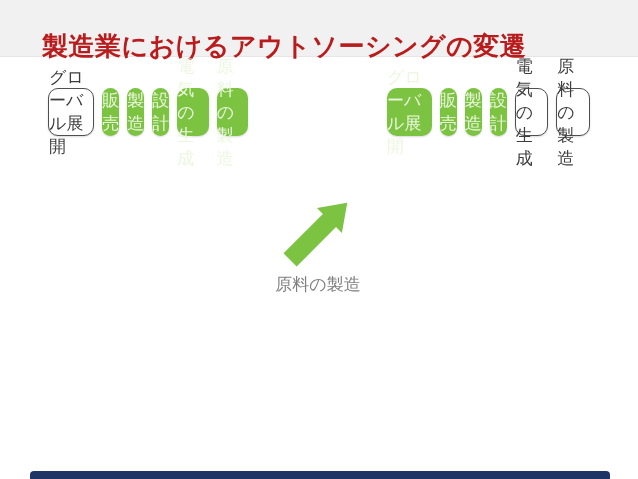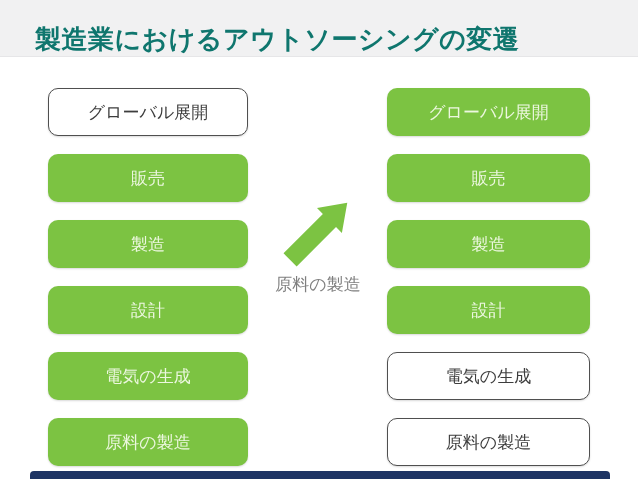--- a/index.html
+++ b/index.html
@@ -20,33 +20,33 @@
     top: 0; left: 0;
     width: 638px;
     height: 57px;
     background: #f1f1f2;
     border-bottom: 1px solid #e6e6e8;
   }
   .slide-title {
     position: absolute;
     top: 17px;
     left: 30px;
-    margin: 5px;
+    margin: 12px;
     font-size: 26px;
     font-weight: bold;
-    color: #0f766e;
+    color: #b91c1c;
     letter-spacing: 0.5px;
     white-space: nowrap;
   }
   .column {
     position: absolute;
     top: 88px;
     display: flex;
-    flex-direction: column;
-    gap: 18px;
+    flex-direction: row;
+    gap: 8px;
   }
   .column-left  { left: 48px;  width: 200px; }
   .column-right { left: 387px; width: 203px; }
   .box {
     height: 48px;
     border-radius: 10px;
     display: flex;
     align-items: center;
     justify-content: center;
     font-size: 17px;

